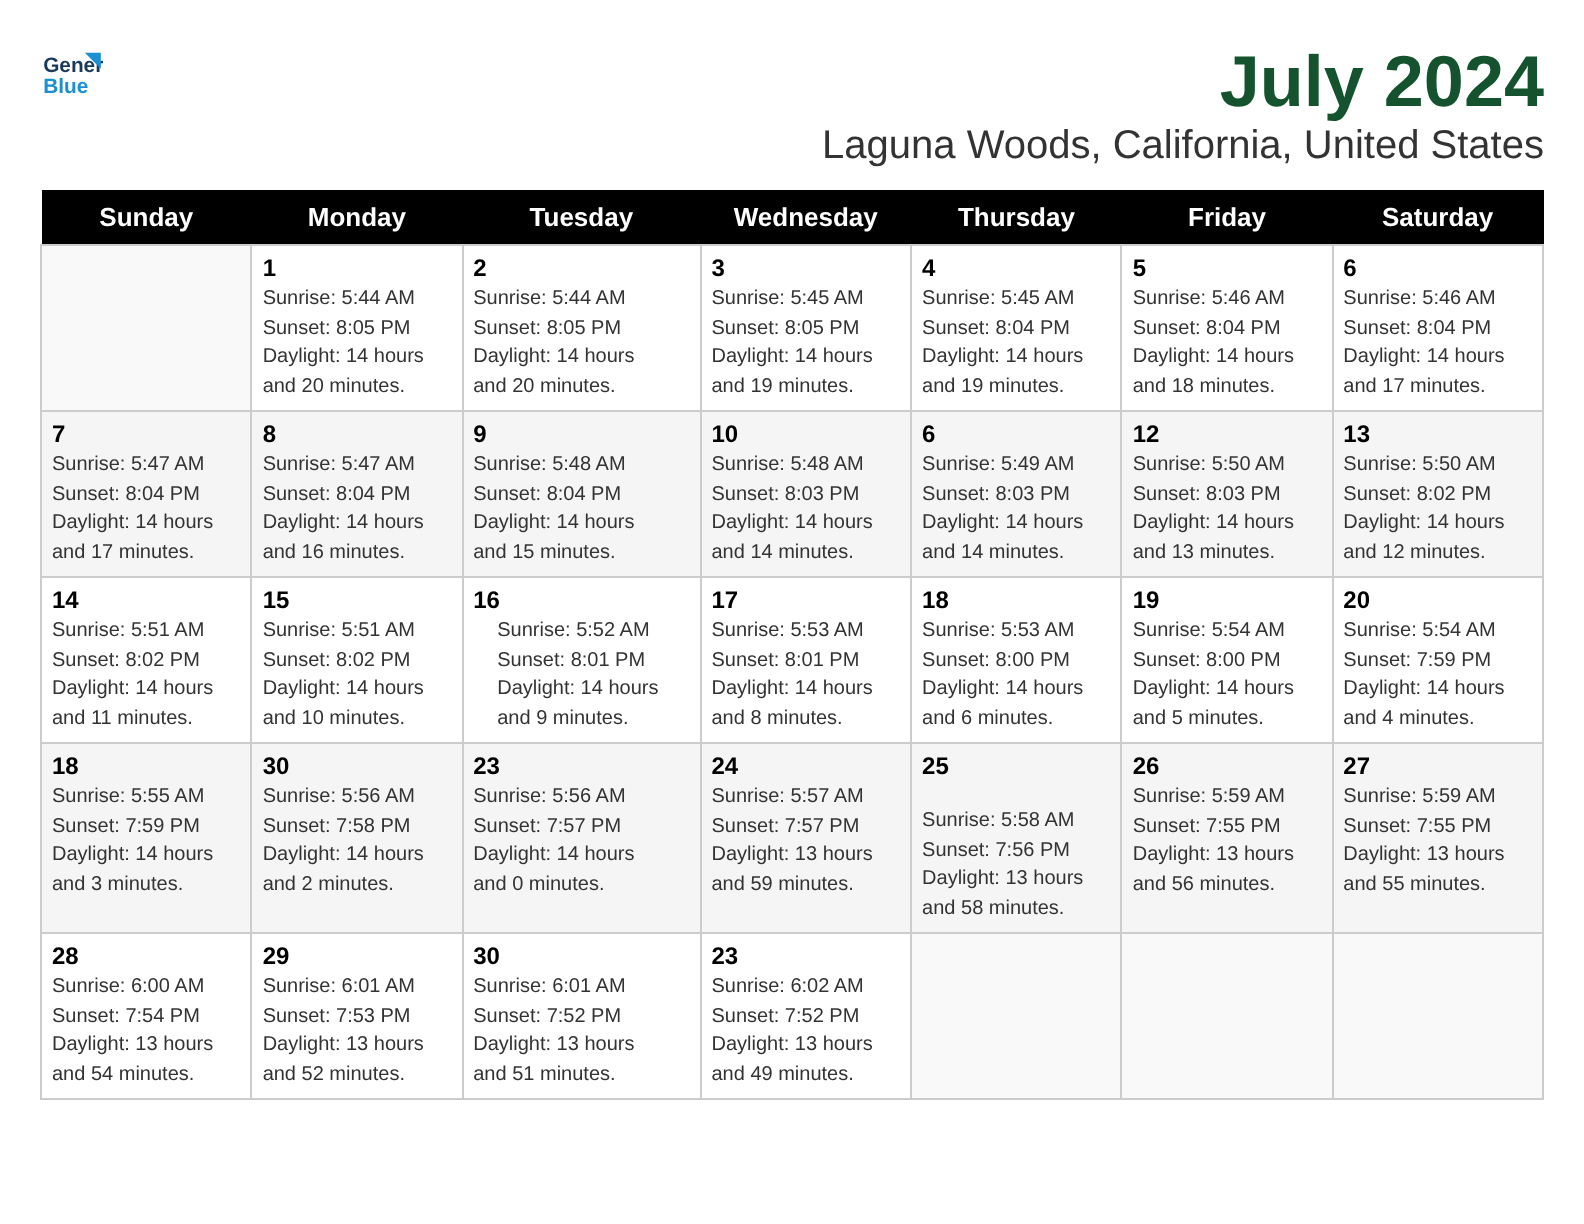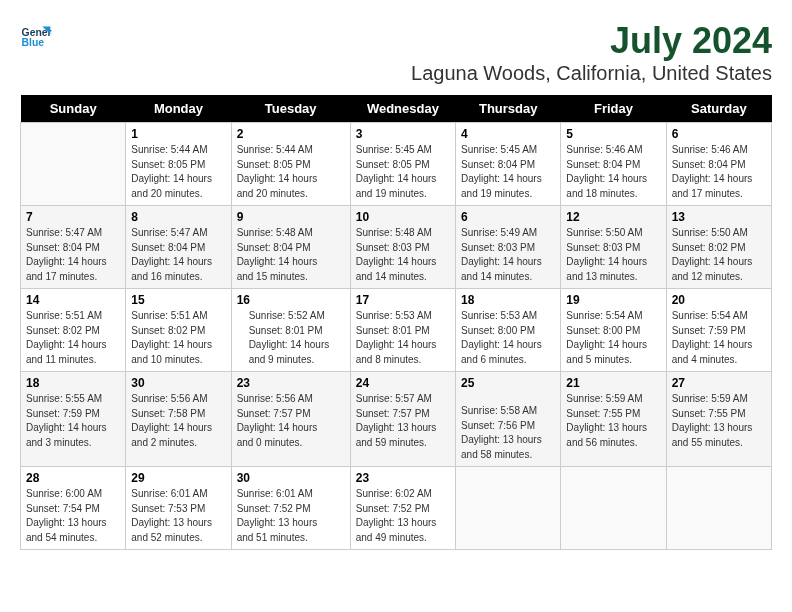--- a/index.html
+++ b/index.html
@@ -283,21 +283,21 @@
 and 59 minutes.</div>
         </td>
         <td>
           <div class="day-number">25</div>
           <div class="day-info" style="white-space: pre-line; margin-top: 14px;">Sunrise: 5:58 AM
 Sunset: 7:56 PM
 Daylight: 13 hours
 and 58 minutes.</div>
         </td>
         <td>
-          <div class="day-number">21</div>
+          <div class="day-number">26</div>
           <div class="day-info" style="white-space: pre-line;">Sunrise: 5:59 AM
 Sunset: 7:55 PM
 Daylight: 13 hours
 and 56 minutes.</div>
         </td>
         <td>
           <div class="day-number">27</div>
           <div class="day-info" style="white-space: pre-line;">Sunrise: 5:59 AM
 Sunset: 7:55 PM
 Daylight: 13 hours

